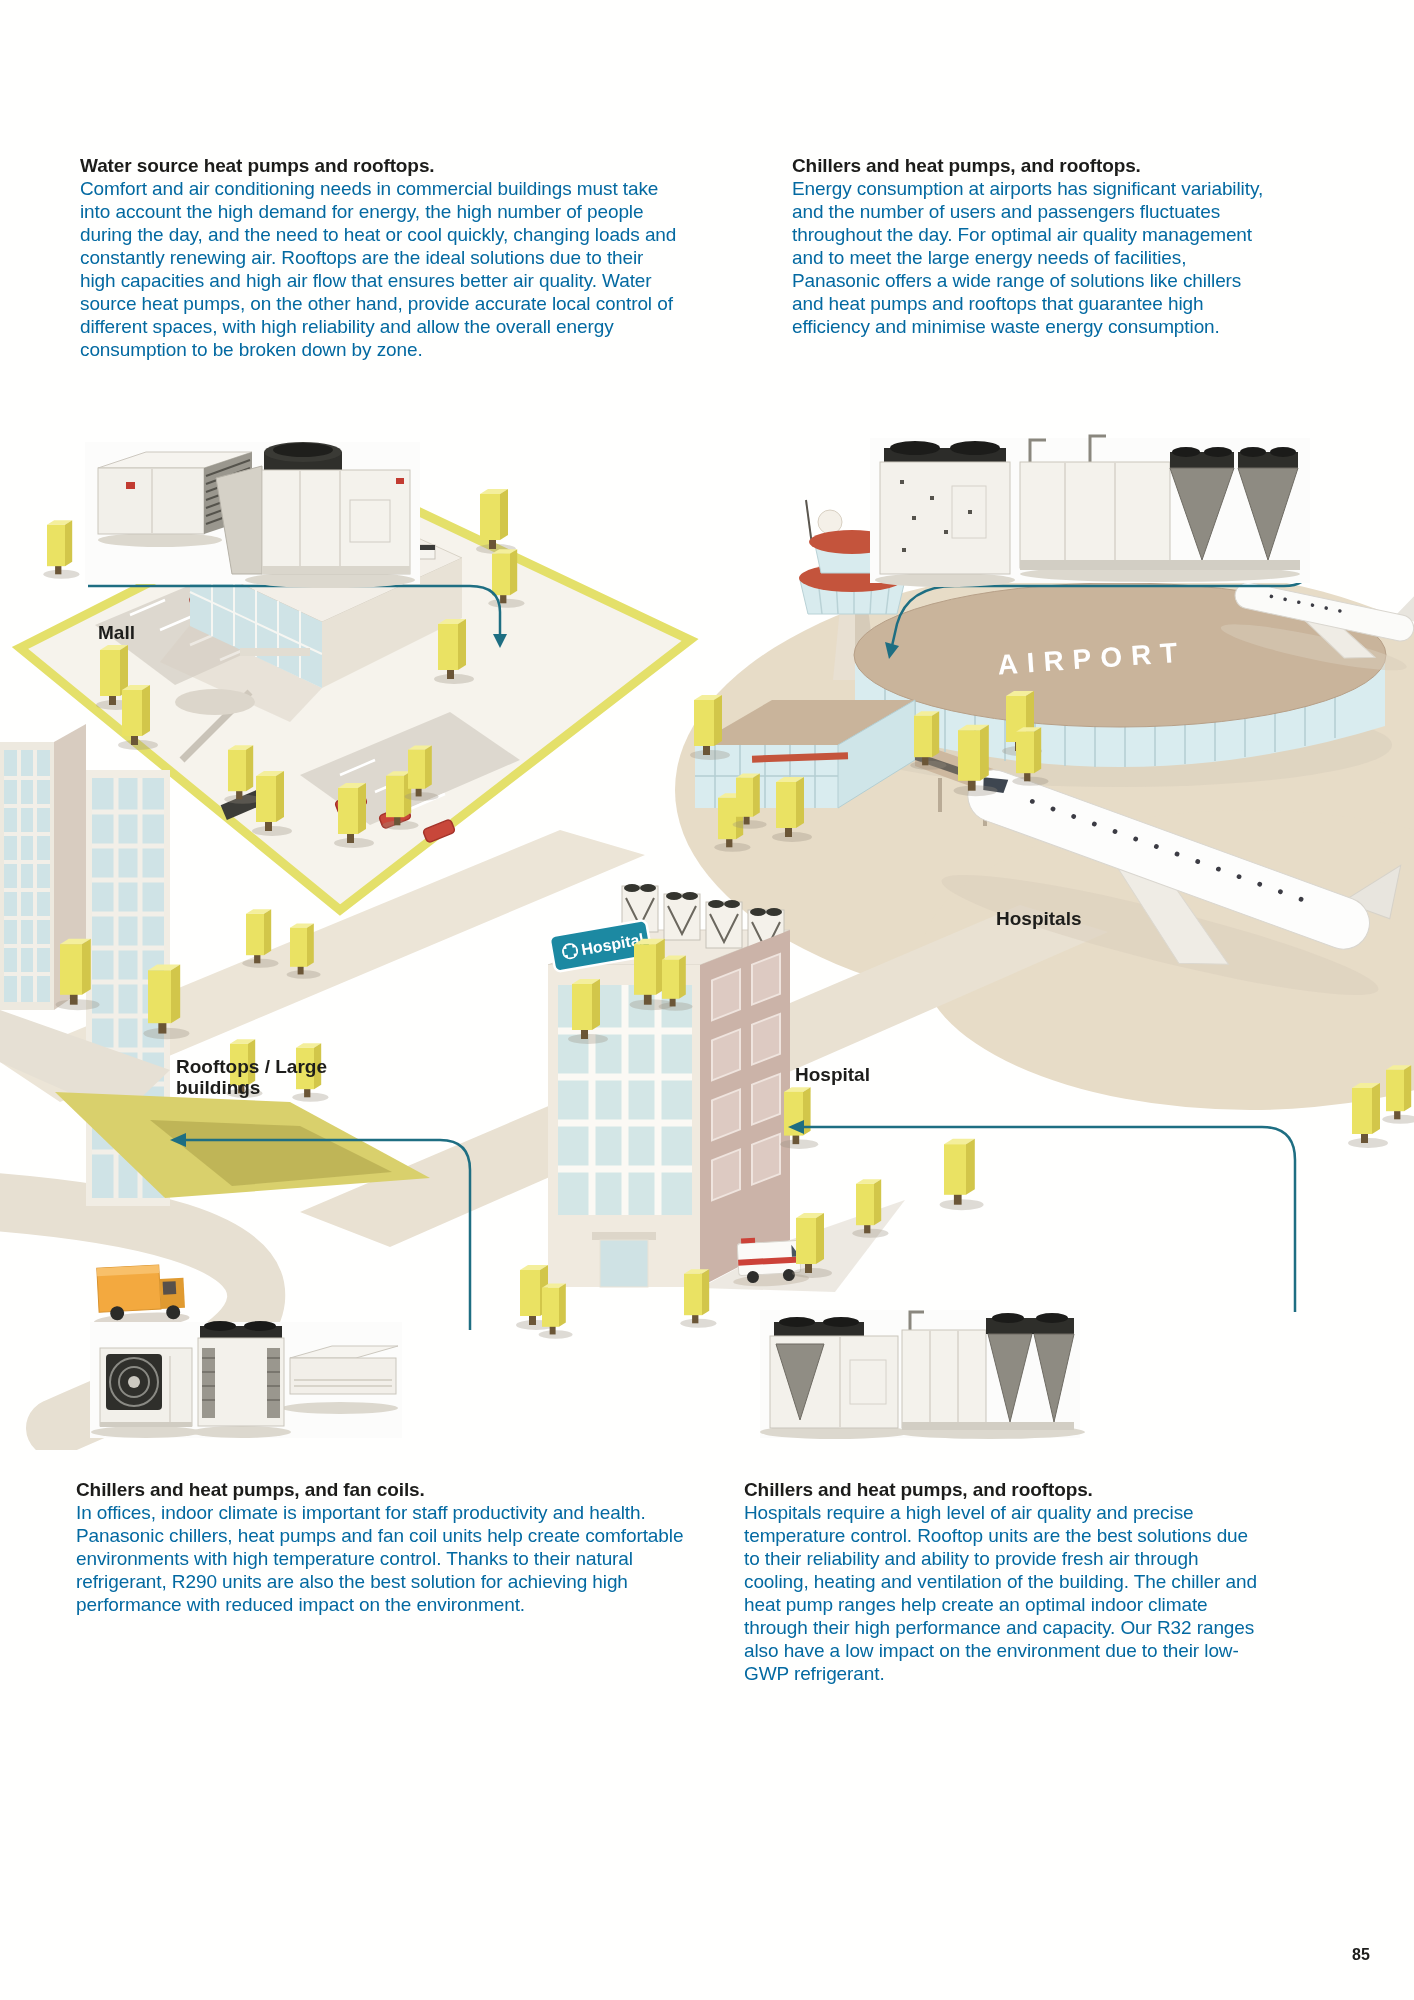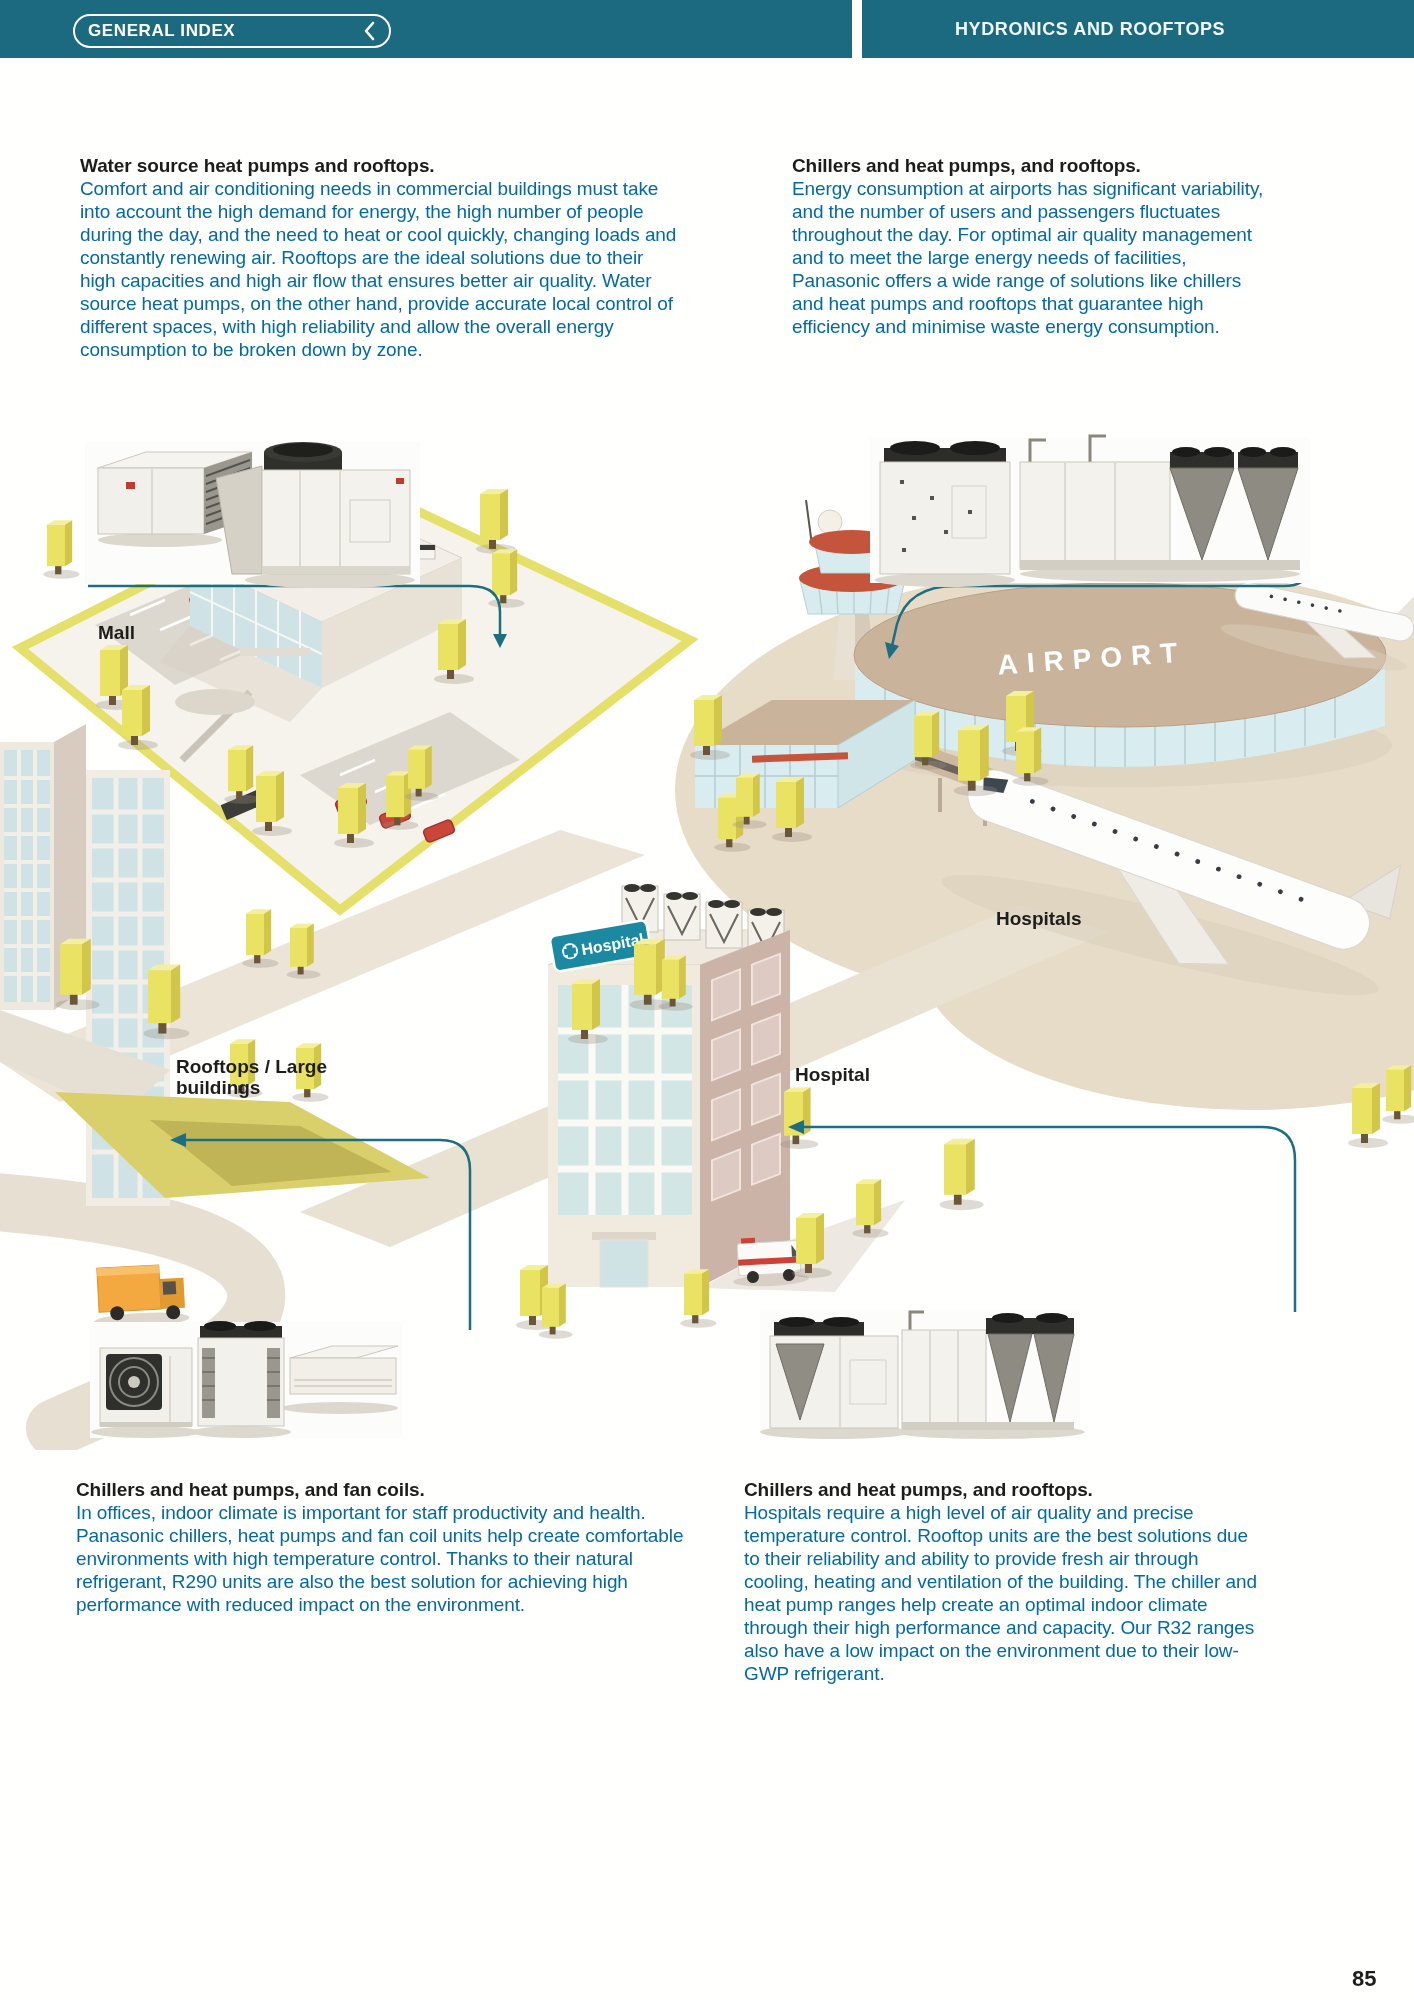--- a/index.html
+++ b/index.html
@@ -31,43 +31,29 @@
   .tb-tl{left:80px;top:154px;width:600px;}
   .tb-tr{left:792px;top:154px;width:472px;}
   .tb-bl{left:76px;top:1478px;width:618px;}
   .tb-br{left:744px;top:1478px;width:522px;}
   
   .scene-label{position:absolute;font-size:19px;line-height:21px;font-weight:bold;color:#1d1d1b;}
   .lbl-mall{left:98px;top:622px;}
   .lbl-airports{left:996px;top:908px;}
   .lbl-offices{left:176px;top:1056px;width:152px;}
   .lbl-hospitals{left:795px;top:1064px;}
-  .pagenum{position:absolute;left:1352px;top:1946px;font-size:22px;font-weight:bold;color:#1d1d1b;margin-top:20px;}
+  .pagenum{position:absolute;left:1352px;top:1946px;font-size:16px;font-weight:bold;color:#1d1d1b;}
   svg.scene{position:absolute;left:0;top:340px;}
   svg text{font-family:"Liberation Sans", sans-serif;}
 </style>
 </head>
 <body>
 
 <div class="page">
 
-  <div class="hdr">
-    <div class="blk left"></div>
-    <div class="divider"></div>
-    <div class="blk right"></div>
-    <button class="pill">
-      <span class="lbl">GENERAL INDEX</span>
-      <span style="display:inline-flex;">
-        <svg width="14" height="24" viewBox="0 0 14 24">
-            <polyline points="11,4 4,12 11,20" fill="none" stroke="#ffffff" stroke-width="2.6" stroke-linecap="round" stroke-linejoin="round"></polyline>
-          </svg>
-      </span>
-    </button>
-    <div class="hdr-title">HYDRONICS AND ROOFTOPS</div>
-  </div>
 
   <div class="tb tb-tl">
     <div class="t">Water source heat pumps and rooftops.</div>
     <div class="b">Comfort and air conditioning needs in commercial buildings must take into account the high demand for energy, the high number of people during the day, and the need to heat or cool quickly, changing loads and constantly renewing air. Rooftops are the ideal solutions due to their high capacities and high air flow that ensures better air quality. Water source heat pumps, on the other hand, provide accurate local control of different spaces, with high reliability and allow the overall energy consumption to be broken down by zone.</div>
   </div>
   <div class="tb tb-tr">
     <div class="t">Chillers and heat pumps, and rooftops.</div>
     <div class="b">Energy consumption at airports has significant variability, and the number of users and passengers fluctuates throughout the day. For optimal air quality management and to meet the large energy needs of facilities, Panasonic offers a wide range of solutions like chillers and heat pumps and rooftops that guarantee high efficiency and minimise waste energy consumption.</div>
   </div>
 

